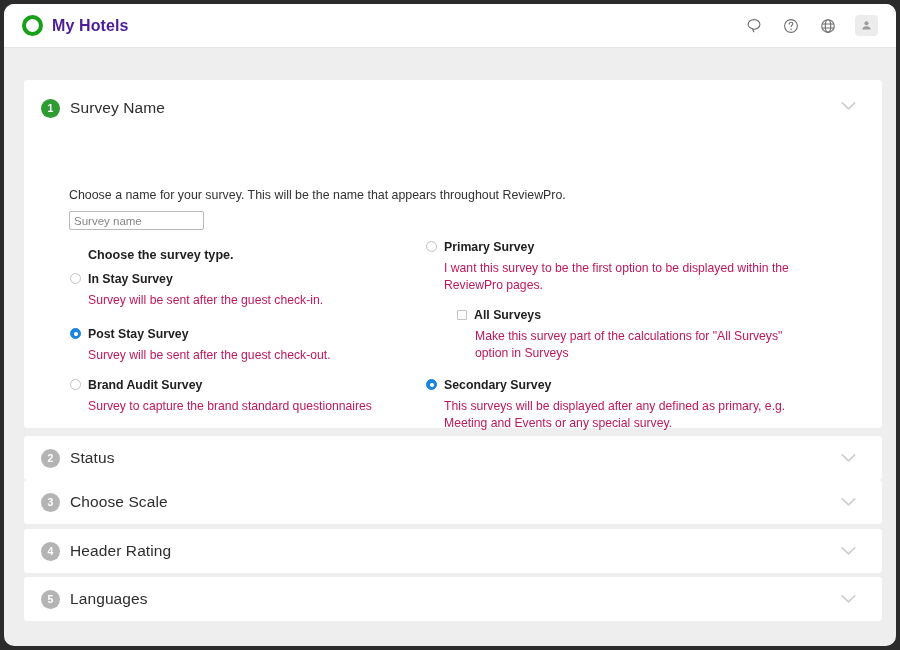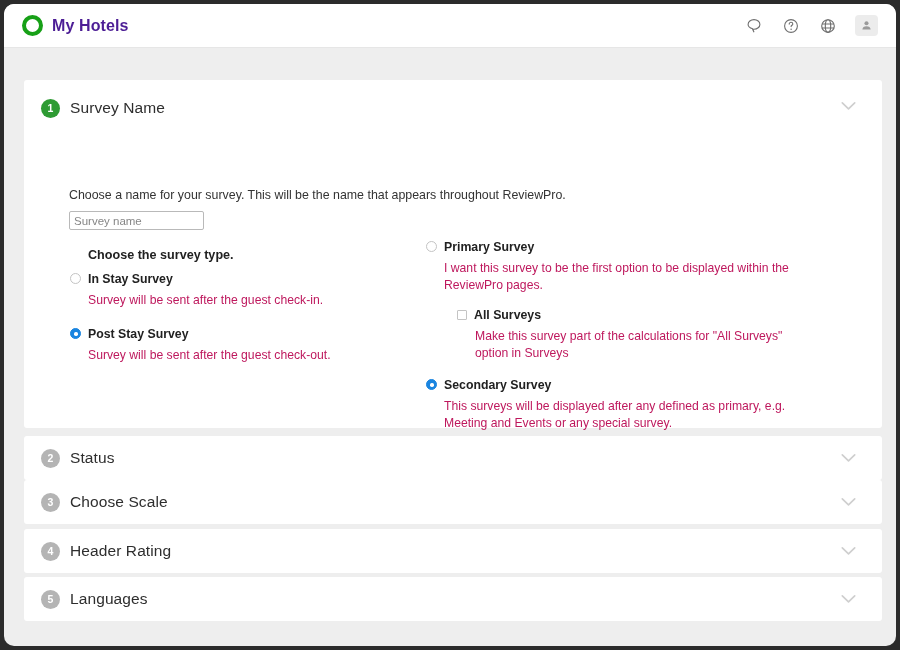--- a/index.html
+++ b/index.html
@@ -232,20 +232,27 @@
         </div>
 
         <div class="opt-block tight">
           <div class="opt-row">
             <span class="radio on"></span>
             <span class="opt-label">Post Stay Survey</span>
           </div>
           <div class="opt-desc">Survey will be sent after the guest check-out.</div>
         </div>
 
+        <div class="opt-block">
+          <div class="opt-row">
+            <span class="radio"></span>
+            <span class="opt-label">Brand Audit Survey</span>
+          </div>
+          <div class="opt-desc">Survey to capture the brand standard questionnaires</div>
+        </div>
       </div>
 
       <div class="col" id="col-right">
 
         <div class="opt-block tight">
           <div class="opt-row">
             <span class="radio"></span>
             <span class="opt-label">Primary Survey</span>
           </div>
           <div class="opt-desc">I want this survey to be the first option to be displayed within the ReviewPro pages.</div>

